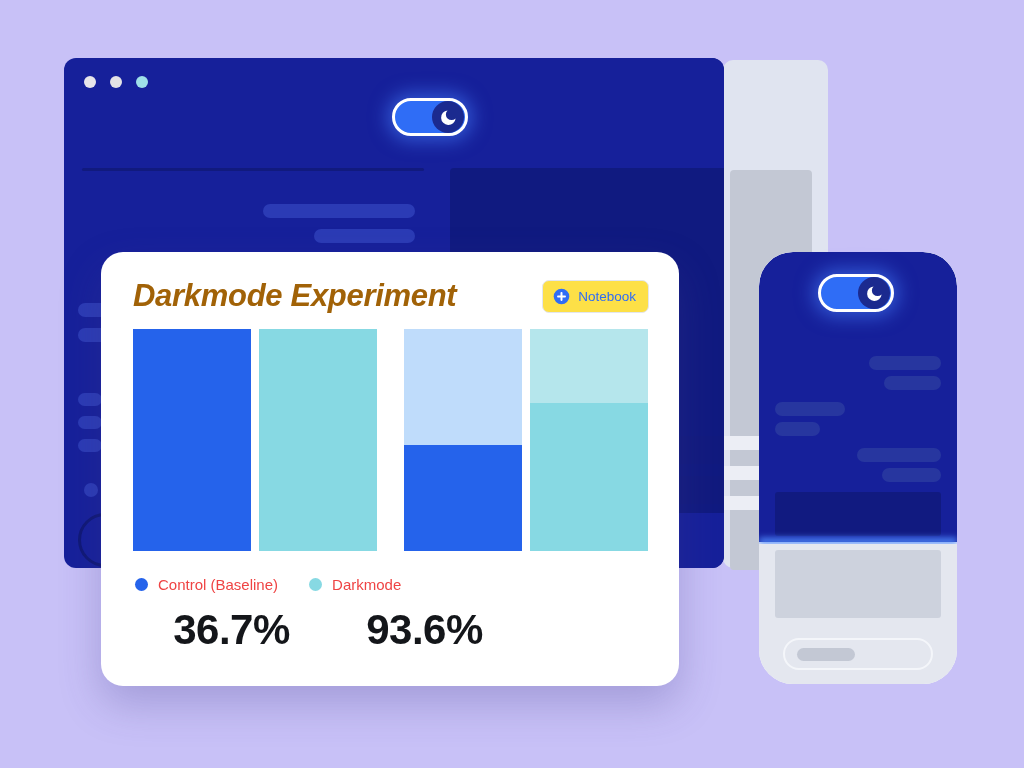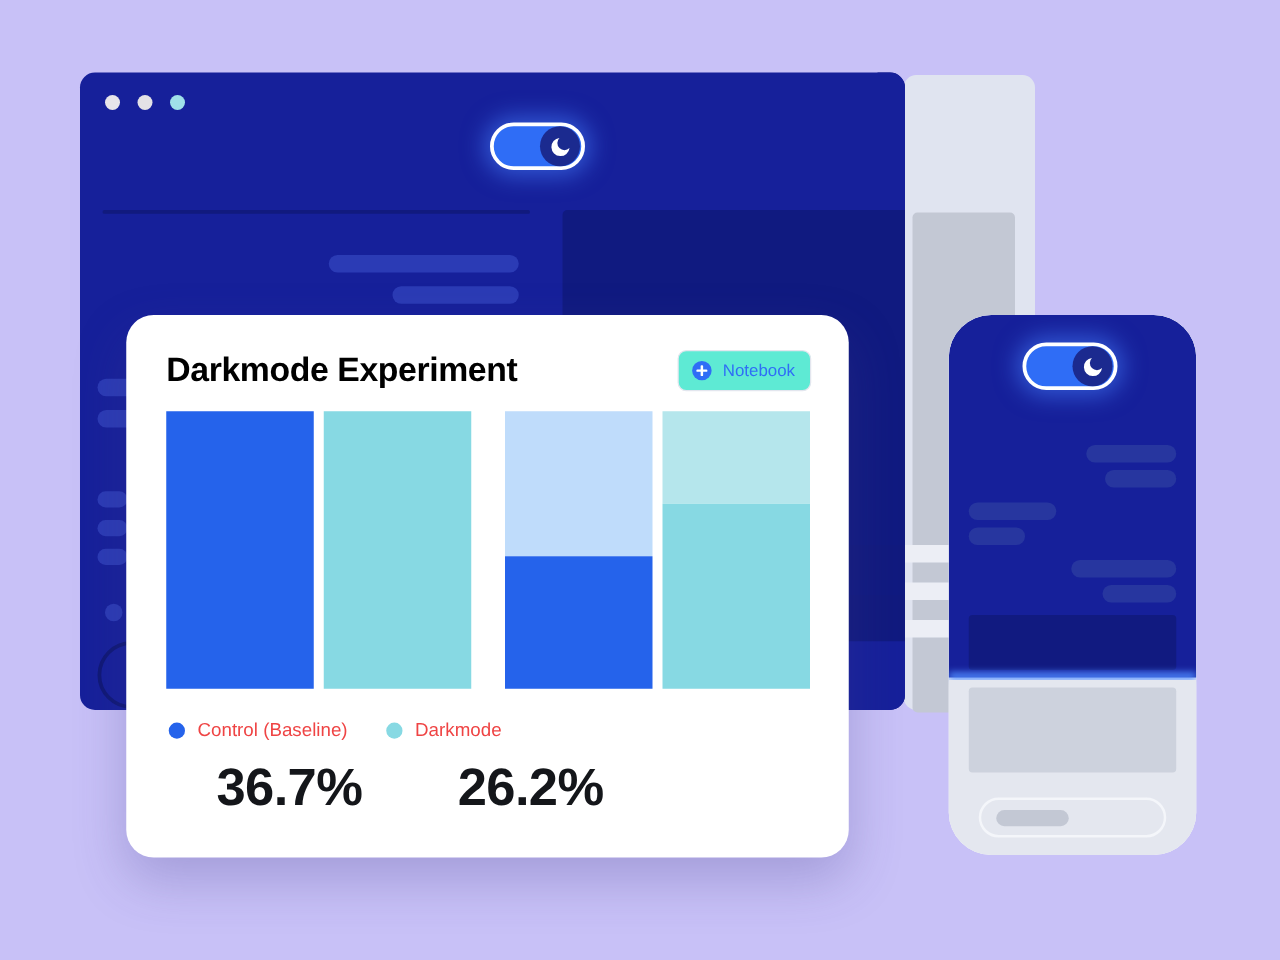--- a/index.html
+++ b/index.html
@@ -297,34 +297,35 @@
     position: absolute;
     left: 32px;
     top: 24px;
     right: 30px;
     height: 40px;
     display: flex;
     align-items: center;
     justify-content: space-between;
   }
   .card-title {
-    font-size: 27px;
+    font-size: 31px;
     font-weight: bold;
-    color: #000000;
+    color: #a16207;
     letter-spacing: -0.3px;
     white-space: nowrap;
+    font-style: italic;
   }
   .notebook-btn {
     display: flex;
     align-items: center;
     gap: 8px;
     border: 1px solid #e3e6ee;
     border-radius: 7px;
     padding: 7px 12px 7px 10px;
-    background: #5eead4;
+    background: #fde047;
     cursor: pointer;
   }
   .notebook-label {
     font-size: 13.5px;
     color: #2f6df6;
   }
   .plus-icon svg { display: block; }
 
   
   .chart {
@@ -516,17 +517,17 @@
         <span class="legend-label">Control (Baseline)</span>
       </div>
       <div class="legend-item second">
         <span class="legend-dot" style="background: rgb(135, 217, 227);"></span>
         <span class="legend-label">Darkmode</span>
       </div>
     </div>
 
     <div class="stats">
       <div class="stat stat-1">36.7%</div>
-      <div class="stat stat-2">26.2%</div>
+      <div class="stat stat-2">93.6%</div>
     </div>
 
   </div>
 </div>
 
 </body></html>

